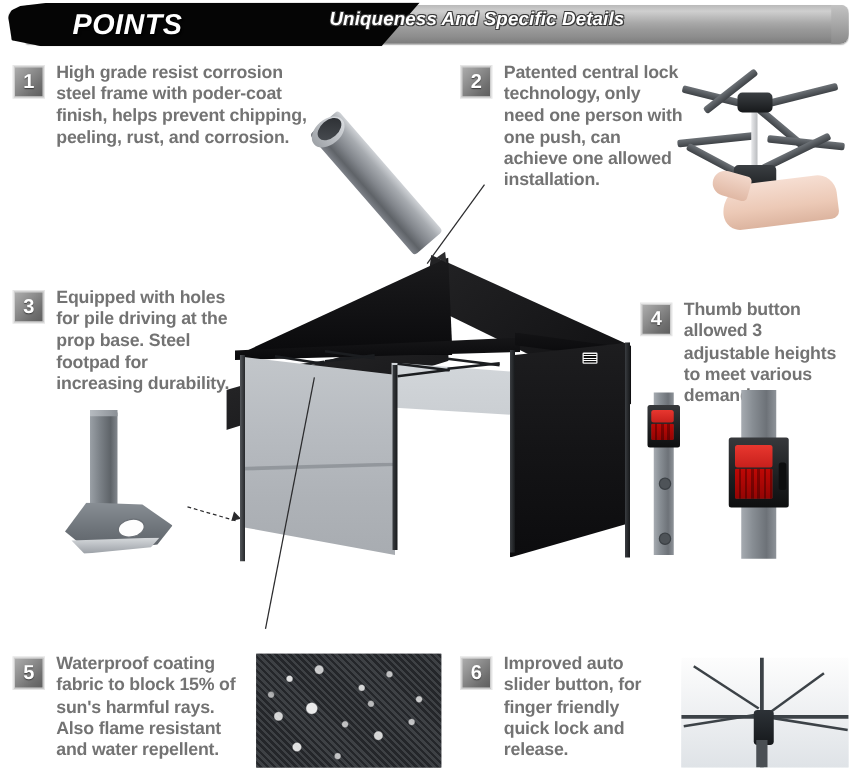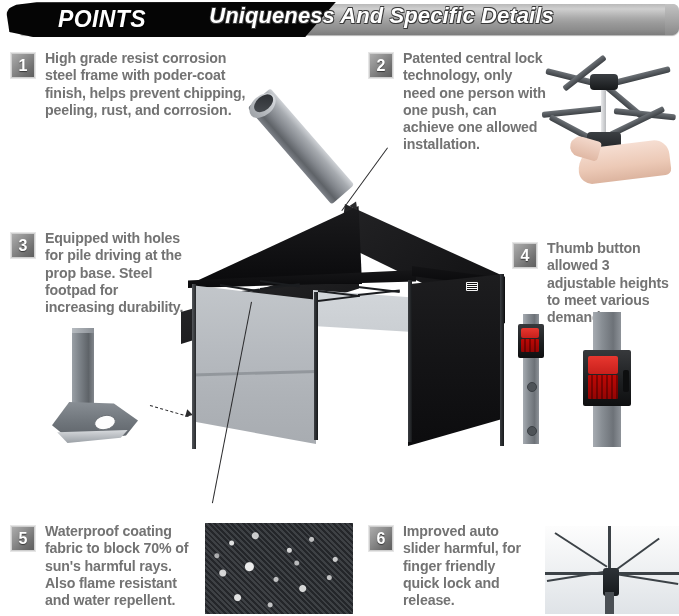--- a/index.html
+++ b/index.html
@@ -10,21 +10,21 @@
   .header{position:absolute;left:0;top:0;width:679px;height:40px;}
   .header-bar{position:absolute;left:20px;top:4px;width:659px;height:31px;
       background:linear-gradient(to bottom,#b9b9b9 0%,#cfcfcf 16%,#a9a9a9 46%,#9a9a9a 62%,#8d8d8d 82%,#7c7c7c 100%);
       border-radius:2px 6px 7px 3px;
       box-shadow:0 1px 1px rgba(0,0,0,.30);}
   .header-bar:after{content:"";position:absolute;right:0;top:0;width:14px;height:31px;
       background:linear-gradient(to bottom,#c3c3c3,#8a8a8a);
       border-radius:0 7px 8px 0;}
   .header-title{position:absolute;left:0;top:0;width:659px;height:31px;
       display:flex;align-items:center;justify-content:center;
-      font-size:22px;font-weight:bold;font-style:italic;color:#fff;
+      font-size:15px;font-weight:bold;font-style:italic;color:#fff;
       letter-spacing:.1px;text-shadow:1px 1px 0 #3a3a3a,-0.6px -0.6px 0 #3a3a3a,
       0.8px -0.6px 0 #3a3a3a,-0.6px 0.8px 0 #3a3a3a;
       padding-left:104px;box-sizing:border-box;z-index:3;}
   .points-tab{position:absolute;left:6px;top:2px;width:340px;height:35px;
       background:#050505;border-radius:16px 3px 3px 14px;
       clip-path:polygon(0% 22%,3% 8%,9% 1%,97% 0%,88% 100%,8% 100%,1% 86%);
       z-index:2;box-shadow:0 1px 2px rgba(0,0,0,.4);}
   .points-text{position:absolute;left:58px;top:2px;height:35px;display:flex;align-items:center;
       font-size:23px;font-weight:bold;font-style:italic;color:#fff;letter-spacing:.4px;
       z-index:4;text-shadow:1.4px 1.4px 1px rgba(0,0,0,.85);}
@@ -249,27 +249,27 @@
 
   <div class="pole pole-g" style="left:88px;top:0px;width:28px;height:135px;"></div>
   <div class="btn-house" style="left:78px;top:38px;width:48px;height:56px;"></div>
   <div class="btn-red-top" style="left:83px;top:44px;width:30px;height:18px;"></div>
   <div class="btn-red-grip" style="left:83px;top:63px;width:30px;height:24px;"></div>
   <div style="position:absolute;left:118px;top:58px;width:6px;height:22px;background:#0d0e0f;border-radius:2px;"></div>
 </div>
 
 <div class="point" id="point-5">
   <div class="badge">5</div>
-  <div class="ptext">Waterproof coating fabric to block 70% of sun's harmful rays. Also flame resistant and water repellent.</div>
+  <div class="ptext">Waterproof coating fabric to block 15% of sun's harmful rays. Also flame resistant and water repellent.</div>
 </div>
 <div class="art" id="art-fabric"></div>
 
 <div class="point" id="point-6">
   <div class="badge">6</div>
-  <div class="ptext">Improved auto slider harmful, for finger friendly quick lock and release.</div>
+  <div class="ptext">Improved auto slider button, for finger friendly quick lock and release.</div>
 </div>
 
 <div class="art" id="art-under">
   <div class="canopy-panel" style="left:0;top:0;width:134px;height:88px;"></div>
   <div class="rib" style="left:0px;top:46px;width:134px;height:3px;"></div>
   <div class="rib" style="left:63px;top:0px;width:3px;height:88px;"></div>
   <div class="rib" style="left:2px;top:54px;width:70px;height:2px;transform:rotate(-9deg);transform-origin:0 50%;"></div>
   <div class="rib" style="left:64px;top:46px;width:70px;height:2px;transform:rotate(9deg);transform-origin:0 50%;"></div>
   <div class="rib" style="left:10px;top:6px;width:62px;height:2px;transform:rotate(33deg);transform-origin:0 50%;"></div>
   <div class="rib" style="left:64px;top:48px;width:62px;height:2px;transform:rotate(-36deg);transform-origin:0 50%;"></div>

